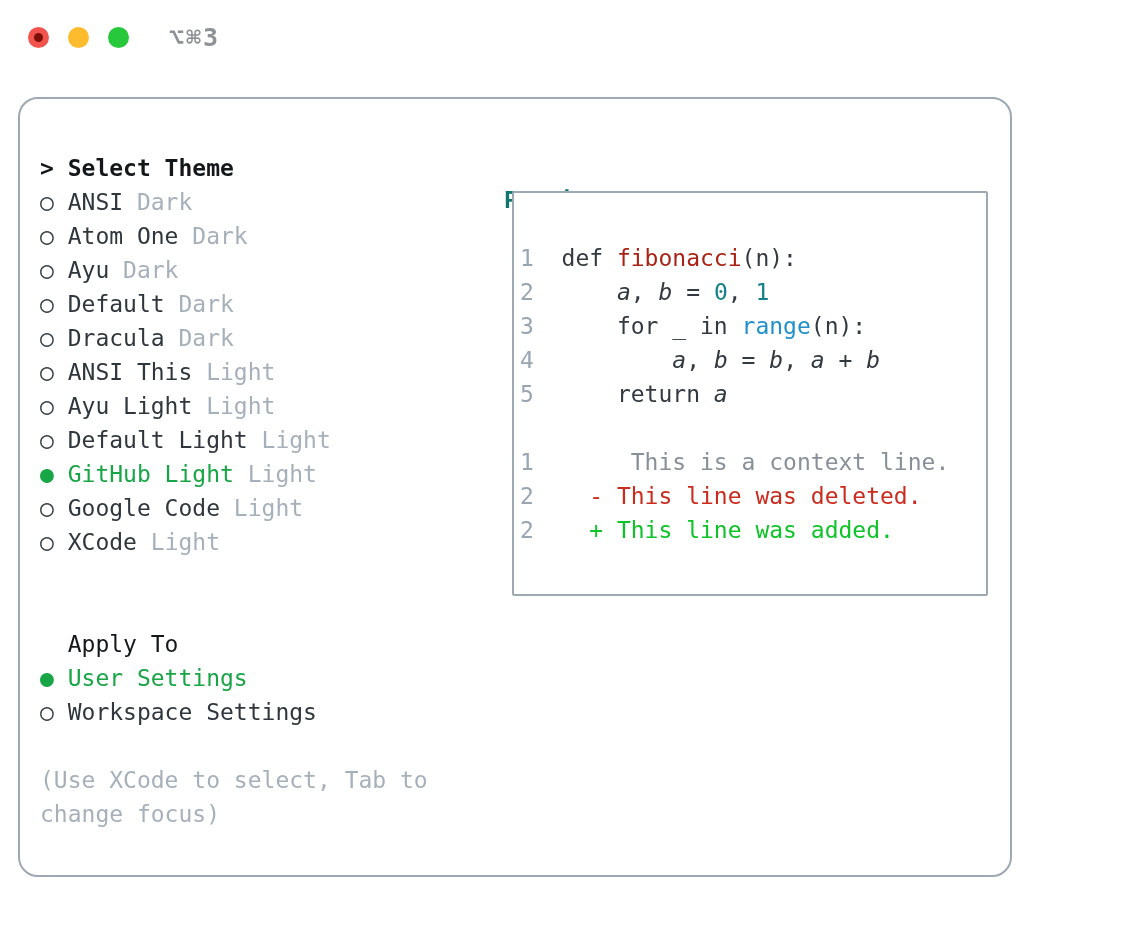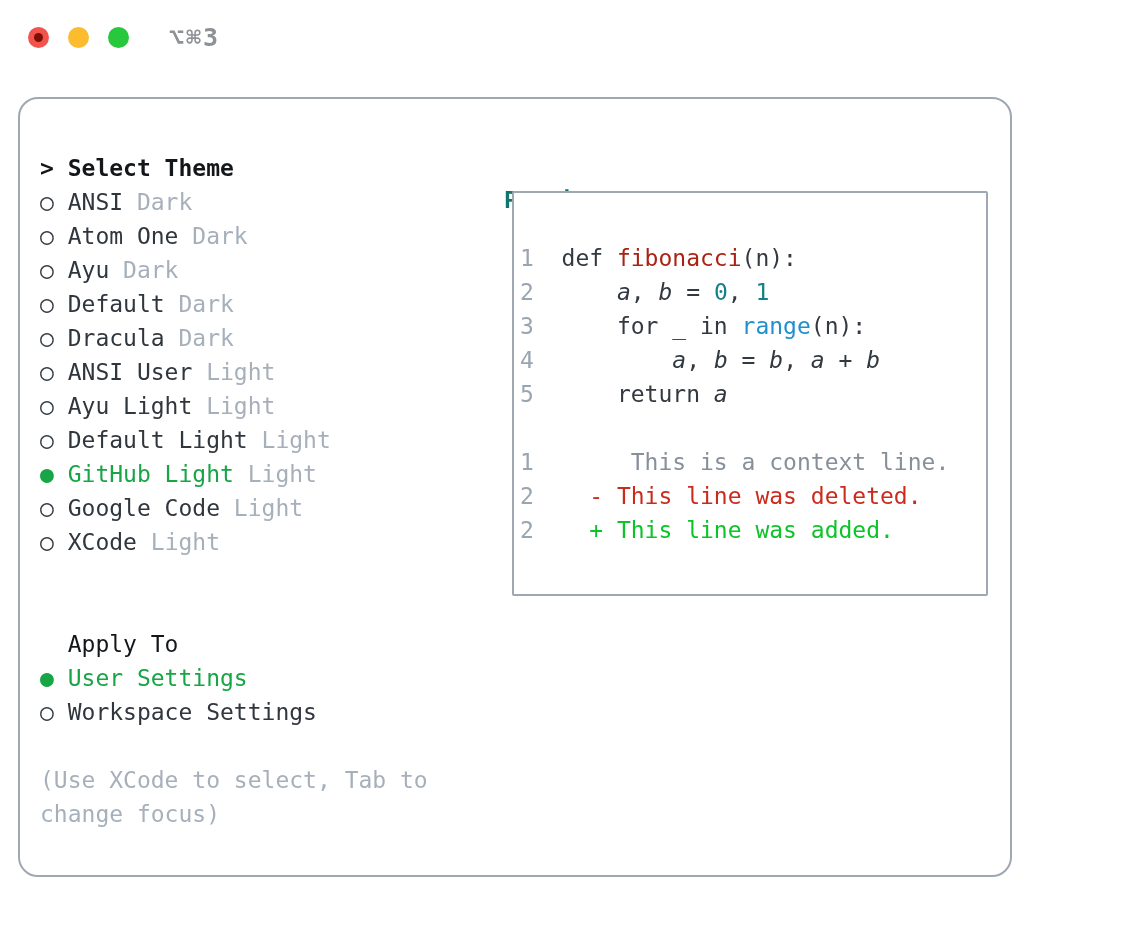--- a/index.html
+++ b/index.html
@@ -83,21 +83,21 @@
 <div class="panel">
 
   <div class="list">
     <div class="row prompt-row"><span class="mk">&gt;</span><span class="name">Select Theme</span></div>
 
     <div class="row"><span class="mk">○</span><span class="name">ANSI</span><span class="tag">Dark</span></div>
     <div class="row"><span class="mk">○</span><span class="name">Atom One</span><span class="tag">Dark</span></div>
     <div class="row"><span class="mk">○</span><span class="name">Ayu</span><span class="tag">Dark</span></div>
     <div class="row"><span class="mk">○</span><span class="name">Default</span><span class="tag">Dark</span></div>
     <div class="row"><span class="mk">○</span><span class="name">Dracula</span><span class="tag">Dark</span></div>
-    <div class="row"><span class="mk">○</span><span class="name">ANSI User</span><span class="tag">Light</span></div>
+    <div class="row"><span class="mk">○</span><span class="name">ANSI This</span><span class="tag">Light</span></div>
     <div class="row"><span class="mk">○</span><span class="name">Ayu Light</span><span class="tag">Light</span></div>
     <div class="row"><span class="mk">○</span><span class="name">Default Light</span><span class="tag">Light</span></div>
     <div class="row sel"><span class="mk">●</span><span class="name">GitHub Light</span><span class="tag">Light</span></div>
     <div class="row"><span class="mk">○</span><span class="name">Google Code</span><span class="tag">Light</span></div>
     <div class="row"><span class="mk">○</span><span class="name">XCode</span><span class="tag">Light</span></div>
   </div>
 
   <div class="apply">
     <div class="row apply-header"><span class="mk"> </span><span class="name">Apply To</span></div>
     <div class="row sel"><span class="mk">●</span><span class="name">User Settings</span></div>

